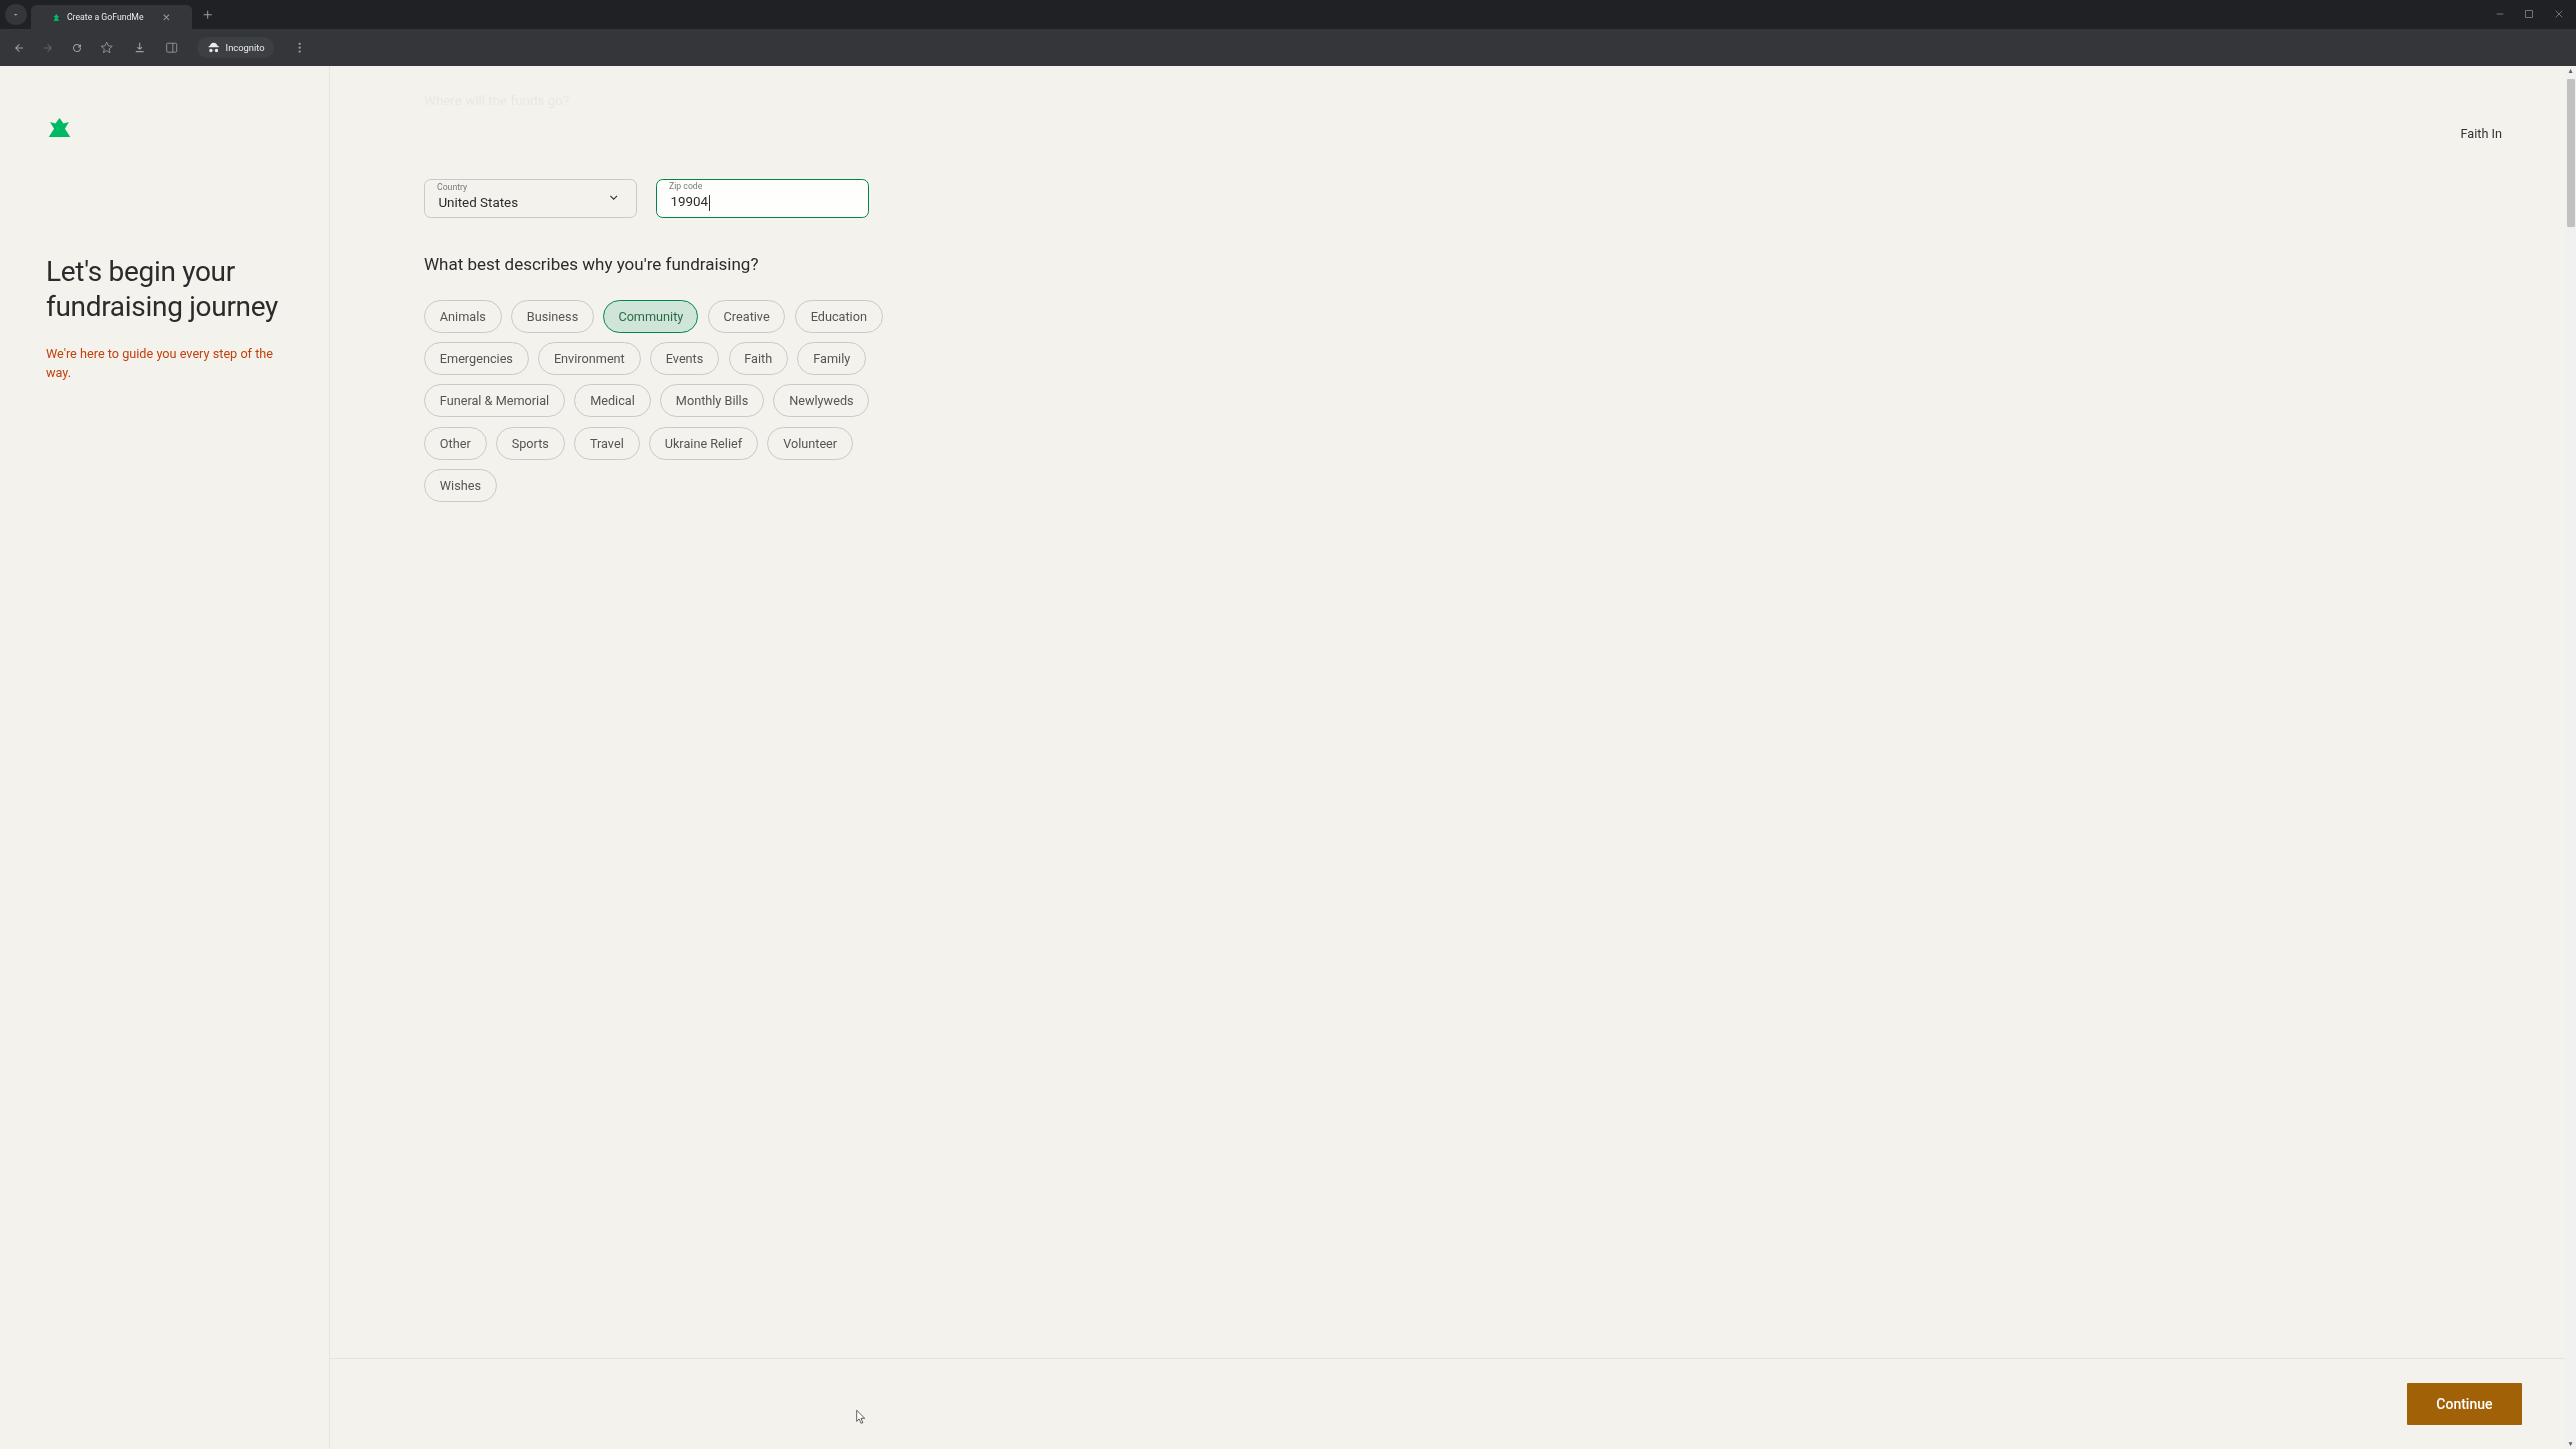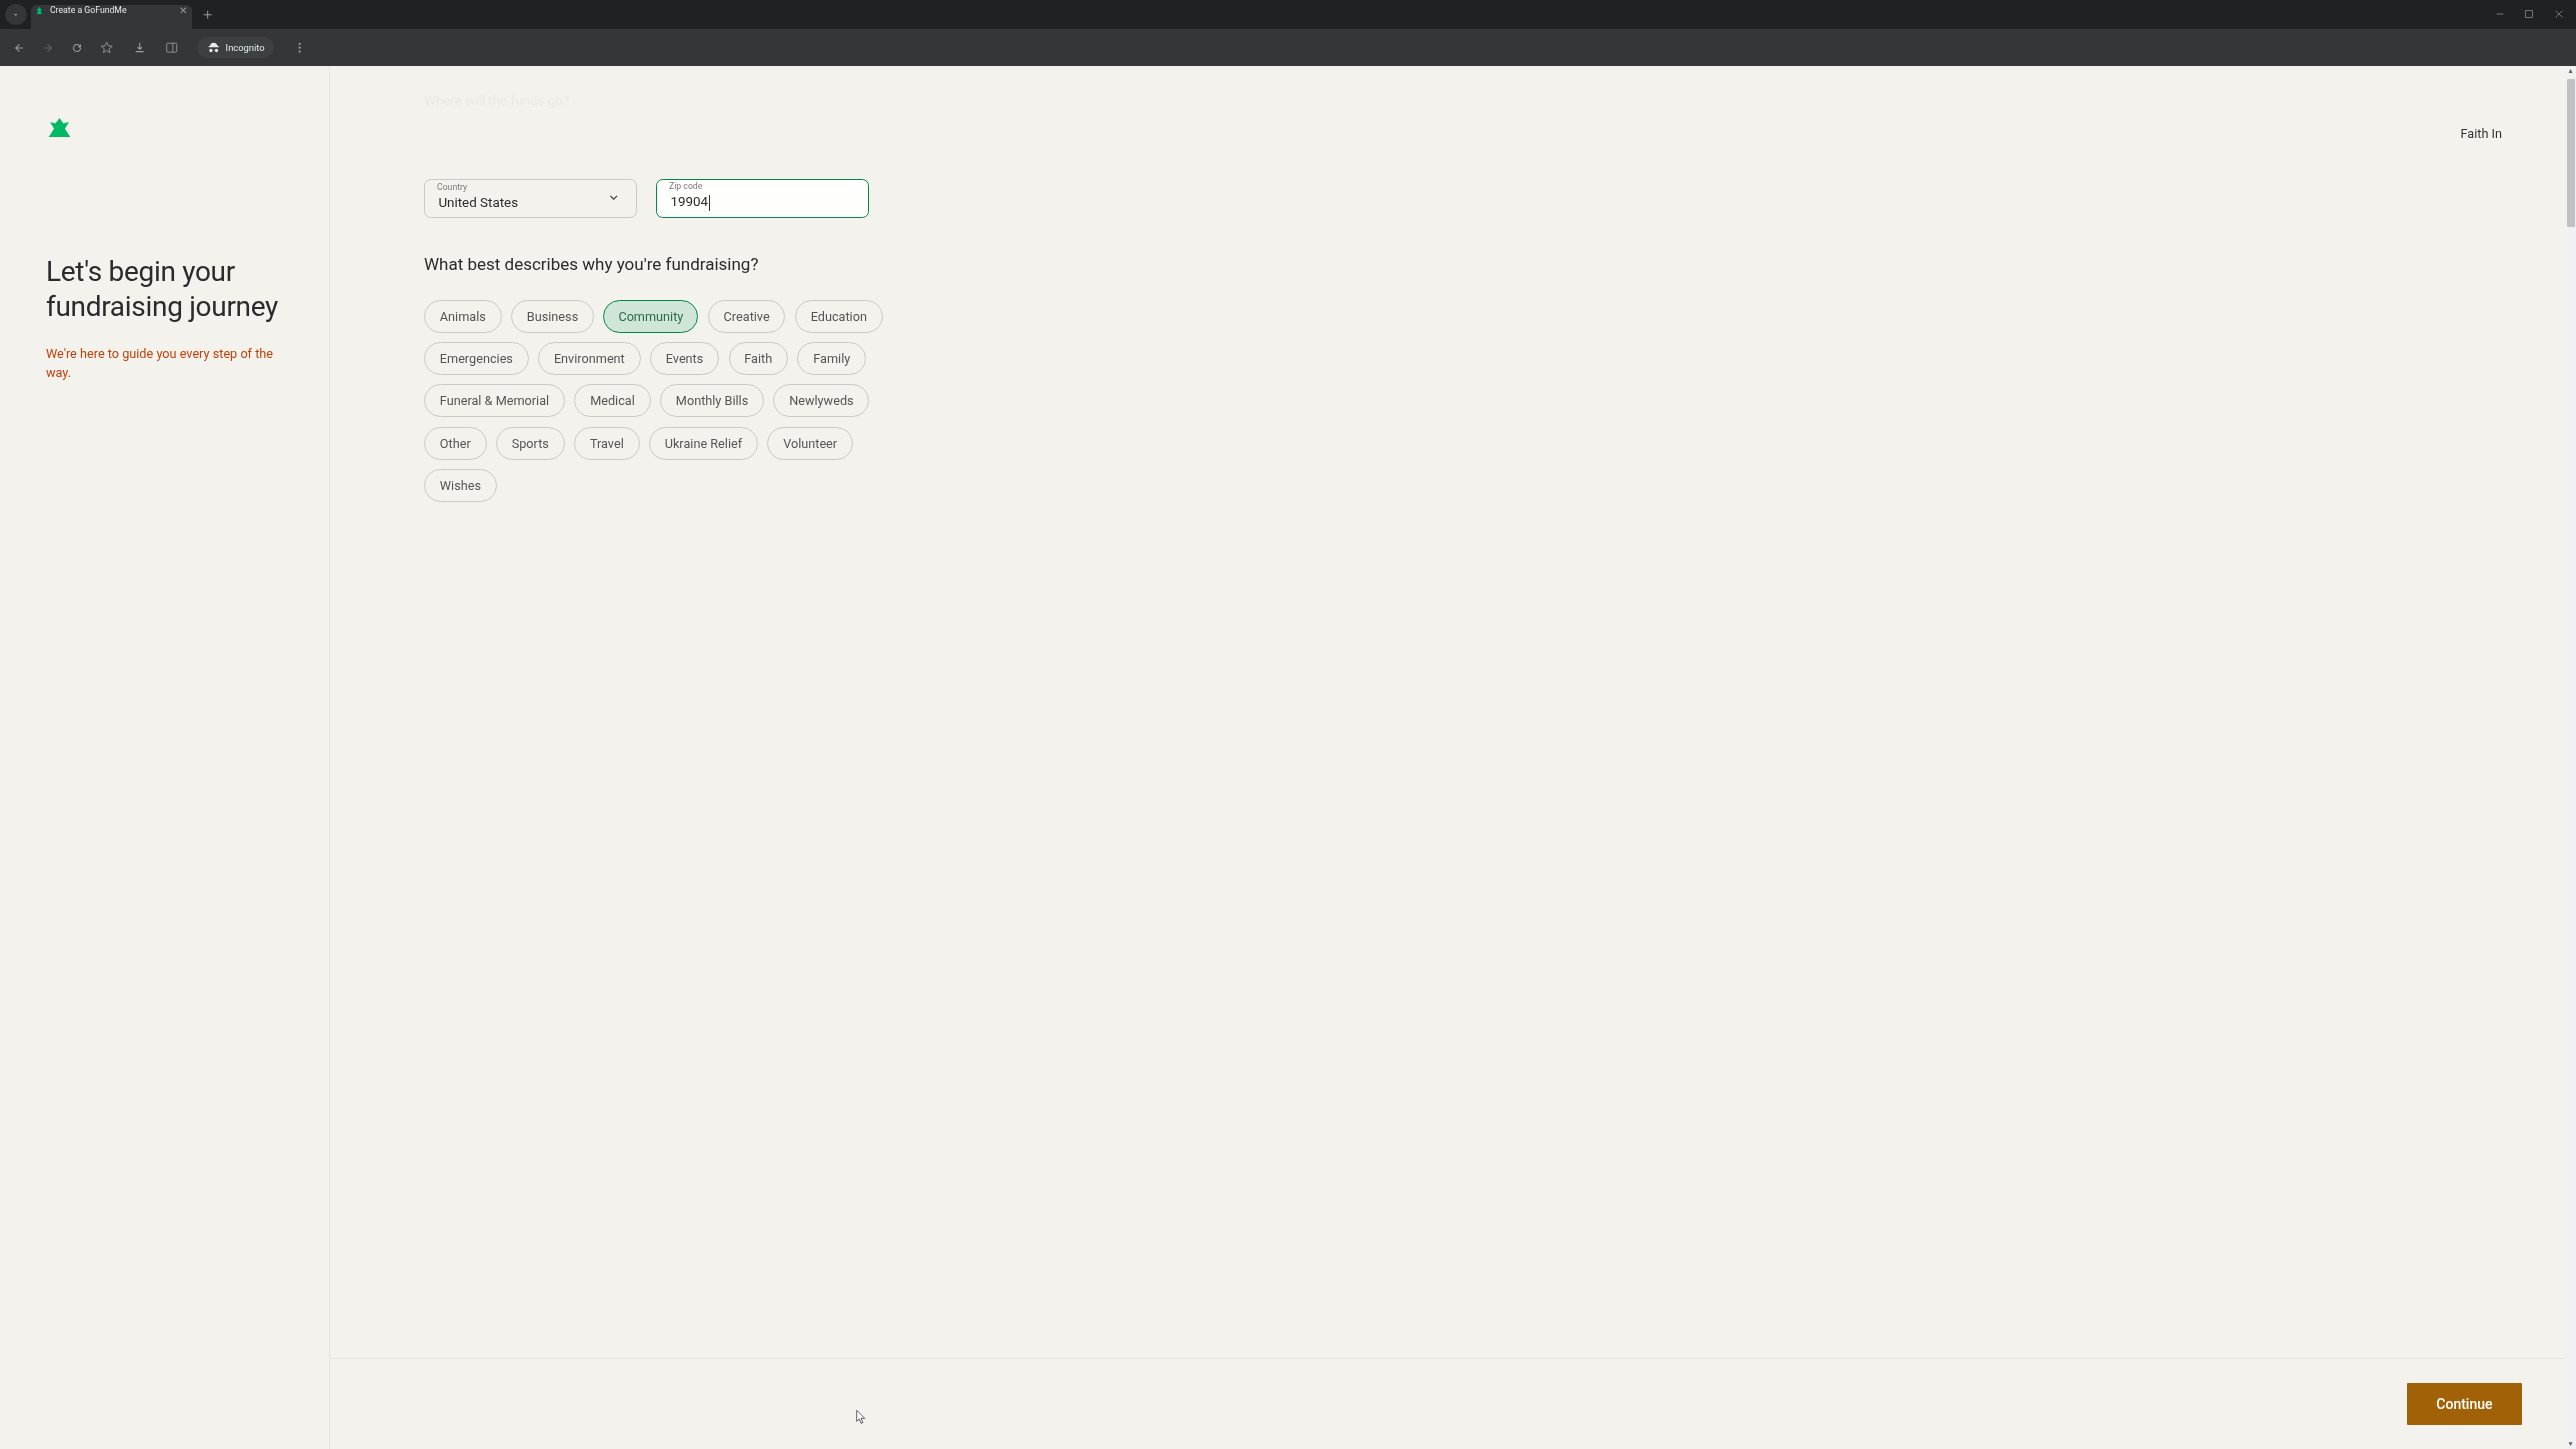--- a/index.html
+++ b/index.html
@@ -3,21 +3,21 @@
 <meta charset="utf-8">
 <style>
 * { margin: 0; padding: 0; box-sizing: border-box; font-family: -apple-system, BlinkMacSystemFont, "Segoe UI", Roboto, sans-serif; }
 html, body { width: 100%; height: 100%; overflow: hidden; }
 
 
 .browser-chrome { background: #202124; height: 66px; display: flex; flex-direction: column; }
 .tab-bar { height: 29.5px; display: flex; align-items: center; padding-left: 5.4px; }
 .tab-dropdown { width: 21.5px; height: 21.5px; background: #35363a; border-radius: 50%; display: flex; align-items: center; justify-content: center; margin-right: 4px; }
 .tab-dropdown svg { width: 9.4px; height: 9.4px; fill: #9aa0a6; }
-.tab { background: #35363a; height: 24px; border-radius: 5.4px 5.4px 0 0; display: flex; padding: 0 3px; gap: 5.4px; min-width: 161px; position: relative; top: 2.7px; }
+.tab { background: #35363a; height: 24px; border-radius: 5.4px 5.4px 0 0; display: flex; align-items: center; padding: 0 20px; gap: 5.4px; min-width: 161px; position: relative; top: 2.7px; }
 .tab-favicon { width: 10.7px; height: 10.7px; display: flex; align-items: center; justify-content: center; }
 .tab-favicon svg { width: 10.7px; height: 10.7px; }
 .tab-title { color: #e8eaed; font-size: 8.7px; flex: 1; }
 .tab-close { width: 10.7px; height: 10.7px; display: flex; align-items: center; justify-content: center; color: #9aa0a6; cursor: pointer; }
 .tab-close svg { width: 6.7px; height: 6.7px; }
 .new-tab { width: 19px; height: 19px; display: flex; align-items: center; justify-content: center; margin-left: 6.7px; color: #9aa0a6; cursor: pointer; }
 .window-controls { margin-left: auto; display: flex; gap: 16px; padding-right: 10.7px; color: #9aa0a6; }
 .window-controls span { cursor: pointer; width: 13.4px; text-align: center; }
 
 .toolbar { height: 37px; background: #35363a; display: flex; align-items: center; padding: 0 6.7px; gap: 5.4px; }

